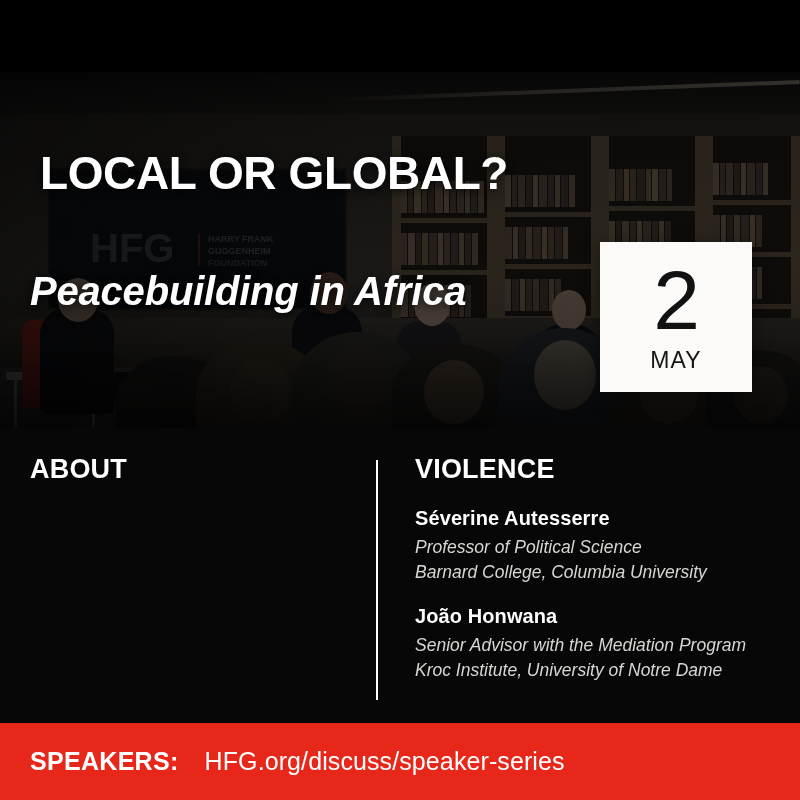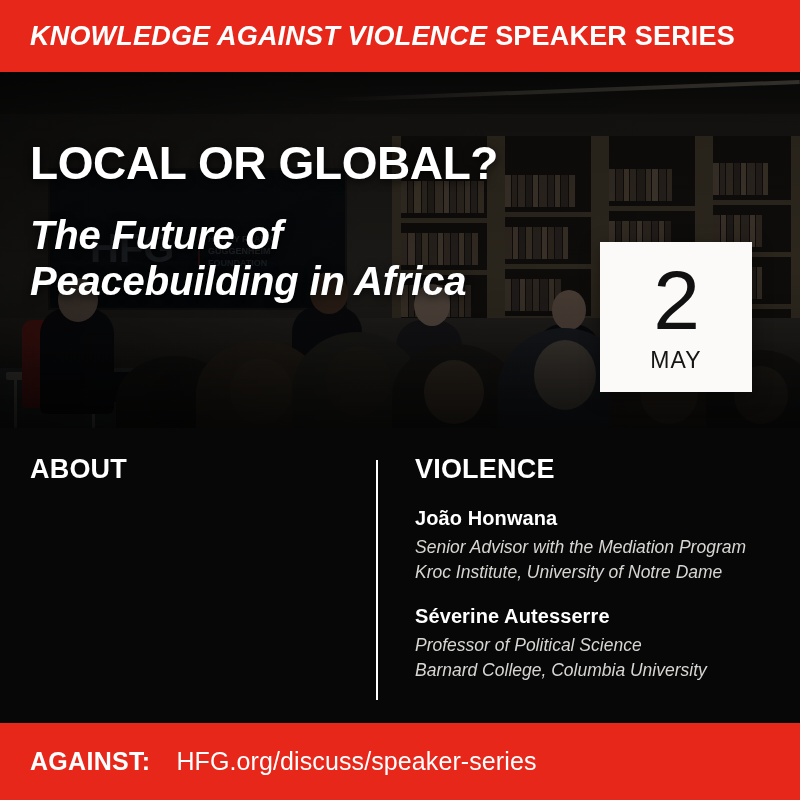--- a/index.html
+++ b/index.html
@@ -183,21 +183,21 @@
     left: 30px; top: 68px;
     width: 560px;
   }
   .title-main {
     color: #ffffff;
     font-size: 46px;
     font-weight: bold;
     letter-spacing: -0.4px;
     line-height: 1;
     text-shadow: 0 2px 10px rgba(0,0,0,.78);
-    margin: 0;
+    margin: 10px;
   }
   .title-sub {
     color: #ffffff;
     font-size: 40px;
     font-weight: bold;
     font-style: italic;
     line-height: 1.16;
     letter-spacing: -0.2px;
     margin: 26px 0 0 0;
     text-shadow: 0 2px 10px rgba(0,0,0,.8);
@@ -308,25 +308,20 @@
     font-weight: normal;
     margin-left: 26px;
     letter-spacing: 0.1px;
   }
 </style>
 </head>
 <body>
 
 <div id="poster">
 
-  <div class="top-banner">
-    <div class="banner-text">
-      <span class="kav">KNOWLEDGE AGAINST VIOLENCE</span><span>&nbsp;</span><span class="ss">SPEAKER SERIES</span>
-    </div>
-  </div>
 
   <div class="hero">
     <div class="hero-photo">
       <div class="wall"></div>
       <div class="ceiling"></div>
       <div class="ceiling-strip"></div>
 
       <div class="screen"></div>
       <svg class="hfg-mark" viewBox="0 0 210 54">
         <text x="0" y="40" font-family="Liberation Sans, sans-serif" font-size="40" font-weight="bold" fill="#8c9aa6">HFG</text>
@@ -647,58 +642,58 @@
       <div class="aud" style="left:706px;width:110px;height:78px;background:#2b2825;"></div>
       <div class="aud-head" style="left:734px;top:294px;width:54px;height:58px;background:#4a4137;"></div>
 
       <div class="scrim"></div>
       <div class="scrim-bottom"></div>
     </div>
 
     <div class="hero-copy">
       <h1 class="title-main">LOCAL OR GLOBAL?</h1>
       <div class="title-sub">
-        <span>The Future of</span><br>
+        <br>
         <span>Peacebuilding in Africa</span>
       </div>
     </div>
 
     <div class="date-badge">
       <div class="date-day">2</div>
       <div class="date-month">MAY</div>
     </div>
 
   </div>
 
   <div class="body-black">
     <div class="divider"></div>
 
     <div class="col-about">
       <h2 class="sec-head">ABOUT</h2>
     </div>
 
     <div class="col-speakers">
       <h2 class="sec-head">VIOLENCE</h2>
+
+      <div class="speaker">
+        <p class="sp-name">Séverine Autesserre</p>
+        <p class="sp-aff">
+          <span>Professor of Political Science</span><br>
+          <span>Barnard College, Columbia University</span>
+        </p>
+      </div>
 
       <div class="speaker">
         <p class="sp-name">João Honwana</p>
         <p class="sp-aff">
           <span>Senior Advisor with the Mediation Program</span><br>
           <span>Kroc Institute, University of Notre Dame</span>
         </p>
       </div>
-
-      <div class="speaker">
-        <p class="sp-name">Séverine Autesserre</p>
-        <p class="sp-aff">
-          <span>Professor of Political Science</span><br>
-          <span>Barnard College, Columbia University</span>
-        </p>
-      </div>
     </div>
   </div>
 
   <div class="bottom-bar">
-    <span class="reg-label">AGAINST:</span>
+    <span class="reg-label">SPEAKERS:</span>
     <span class="reg-url">HFG.org/discuss/speaker-series</span>
   </div>
 
 </div>
 
 </body></html>

